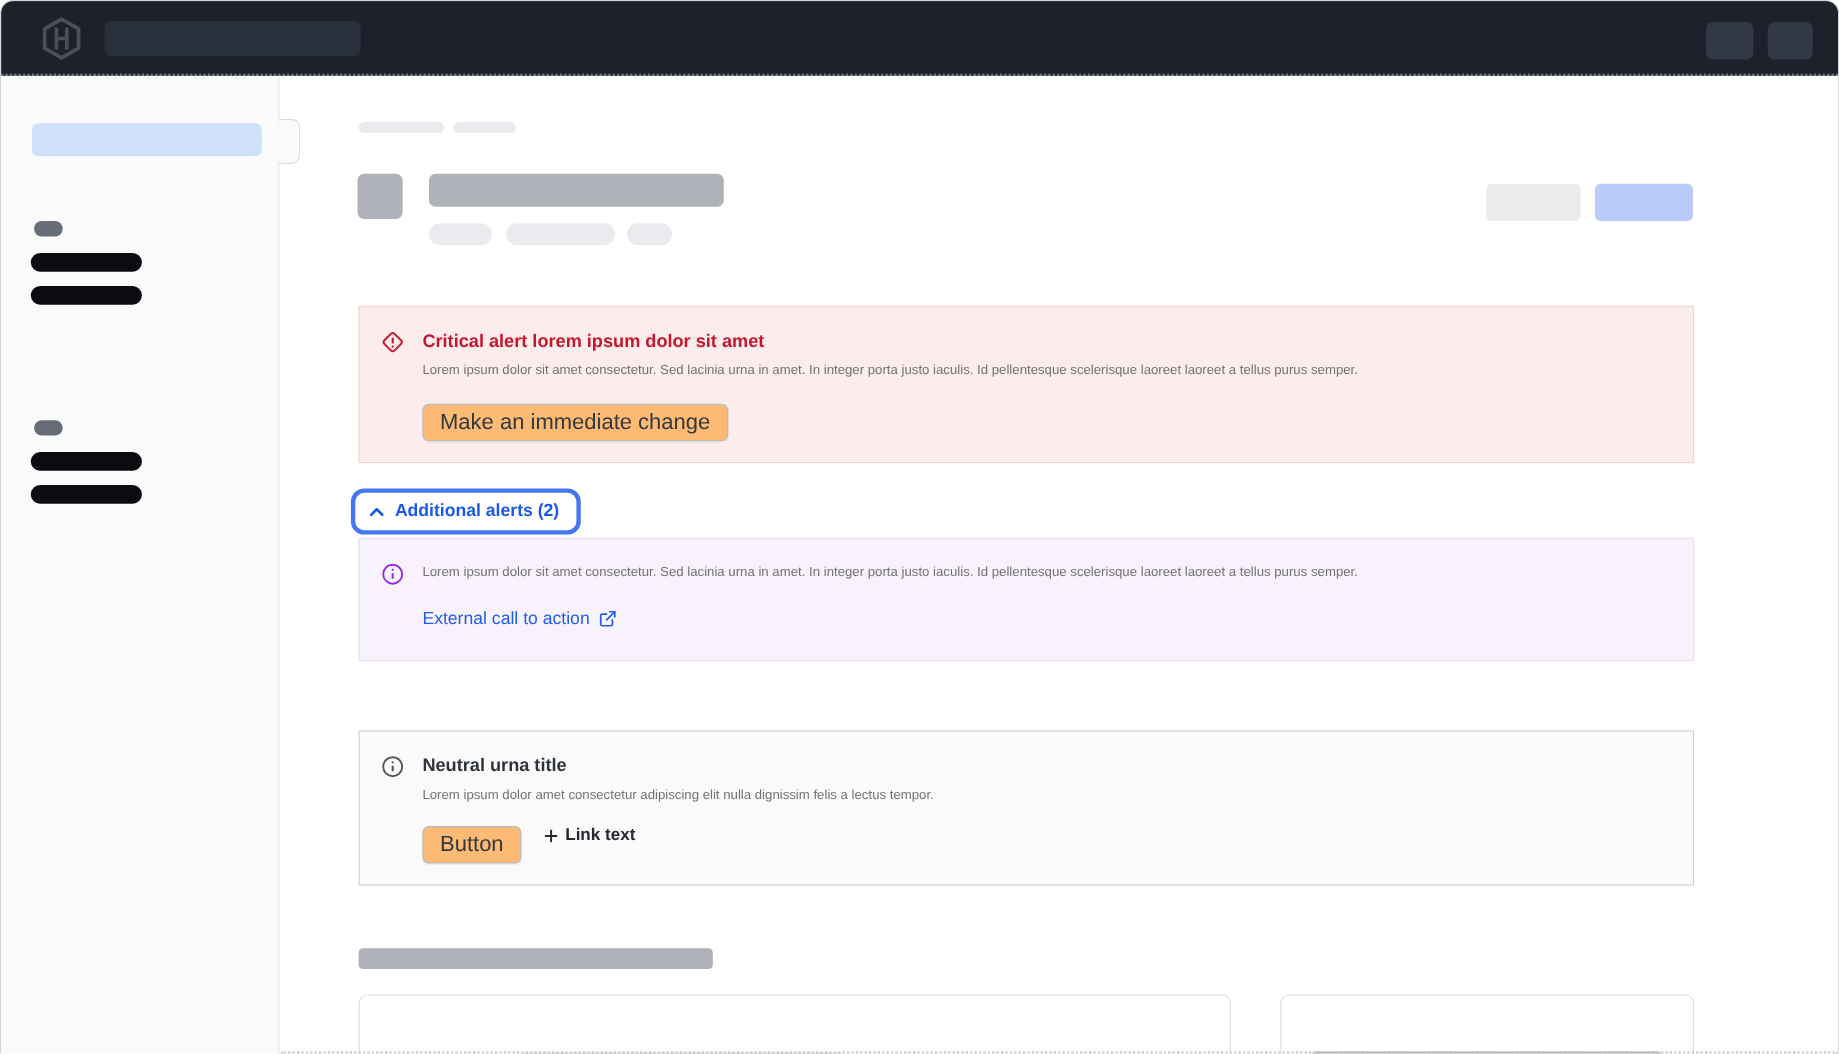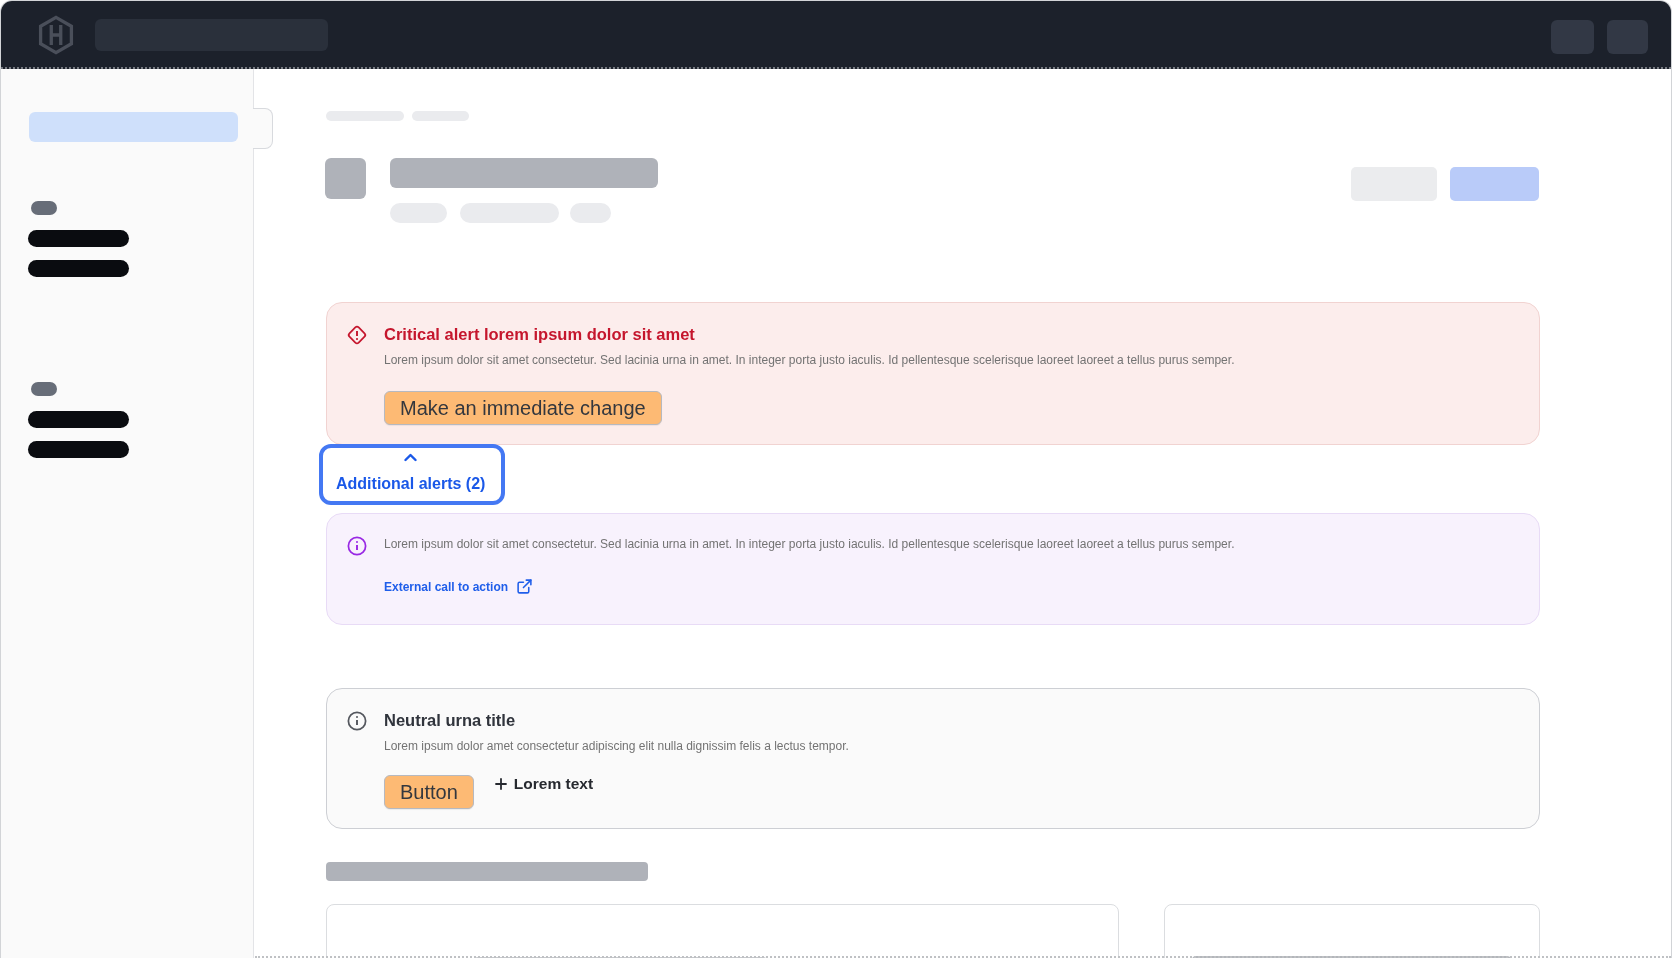--- a/index.html
+++ b/index.html
@@ -44,45 +44,45 @@
   .hicon  { left:70px;  top:89px;  width:41px; height:41px; border-radius:6px; }
   .htitle { left:135px; top:89px;  width:268px; height:30px; border-radius:6px; }
   .hp1 { left:135px; top:134px; width:57px; height:20px; border-radius:10px; }
   .hp2 { left:205px; top:134px; width:99px; height:20px; border-radius:10px; }
   .hp3 { left:315px; top:134px; width:41px; height:20px; border-radius:10px; }
   .gbtn { left:1096px; top:98px; width:86px; height:34px; border-radius:5px; background:#ebecee; }
   .bbtn { position:absolute; left:1195px; top:98px; width:89px; height:34px;
     border-radius:5px; background:#b9cbf9; }
   
   .alert { position:absolute; left:71px; width:1214px; display:flex; gap:16px;
-    padding:19px 16px 19px 19px; border-radius:16px;margin-top:24px; }
+    padding:19px 16px 19px 19px; border-radius:0; }
   .alert svg.badge { width:22px; height:22px; flex:none; margin-top:2px; }
   .alert-title { font-size:16.5px; font-weight:bold; line-height:24px; margin-bottom:3px; }
   .alert-body { font-size:12px; line-height:23.5px; color:#737373; }
   .critical { top:209px; background:#fcedec; border:1px solid #f1d3d1; }
   .critical .alert-title { color:#c5162d; }
   .highlight { top:420px; background:#f8f2fd; border:1px solid #e8dbf6; padding-bottom:25px; }
   .highlight .alert-title { color:#9929e4; }
   .neutral { top:595px; background:#fafafa; border:1px solid #cdcfd4; }
   .neutral .alert-title { color:#30343c; }
   .btn-secondary { display:inline-block; margin-top:18px; padding:6px 15px;
     font-size:20px; font-family:inherit; color:#33373e; background:#fdba74;
     border:1px solid #b6b9c0; border-radius:6px;
     box-shadow:0 1px 1px rgba(0,0,0,.06); cursor:pointer; line-height:20px; }
   .ext-link { display:inline-flex; align-items:center; gap:8px; margin-top:18px;
-    font-size:12px; font-weight:bold; color:#1f5eea; cursor:pointer; line-height:24px; }
+    font-size:16px; font-weight:normal; color:#1f5eea; cursor:pointer; line-height:24px; }
   .neutral-actions { display:flex; align-items:flex-start; gap:21px; margin-top:16px; }
   .link-plus { display:inline-flex; align-items:center; gap:7px; font-size:15.5px;
     font-weight:bold; color:#26292f; cursor:pointer; }
   
   .toggle { position:absolute; left:64px; top:375px; z-index:3;
     display:inline-flex; align-items:center; gap:10px;
     padding:5px 16px 5px 13px; background:#fff;
     border:4px solid #4478f3; border-radius:12px;
-    font-size:16px; font-weight:bold; color:#1a58e8; cursor:pointer; line-height:24px;flex-direction:column; }
+    font-size:16px; font-weight:bold; color:#1a58e8; cursor:pointer; line-height:24px; }
   
   .sec-bar { left:71px; top:793px; width:322px; height:19px; border-radius:4px; }
   .card { position:absolute; top:835px; height:123px; background:#fff;
     border:1px solid #dbdde0; border-radius:8px; }
   .card1 { left:71px; width:793px; }
   .card2 { left:909px; width:376px; }
   .card-bar { position:absolute; height:40px; border-radius:4px 4px 0 0; }
   .card1 .card-bar { left:147px; top:52px; width:293px; background:#c6c8cc; }
   .card2 .card-bar { left:27px;  top:51px; width:319px; background:#b3b6bb; }
   .bottom-ants { position:absolute; left:0; right:0; top:887px; z-index:5;
@@ -175,21 +175,21 @@
       <div class="alert-content">
         <div class="alert-title">Neutral urna title</div>
         <div class="alert-body">Lorem ipsum dolor amet consectetur adipiscing elit nulla dignissim felis a lectus tempor.</div>
         <div class="neutral-actions">
           <button class="btn-secondary" style="margin-top:0">Button</button>
           <div class="link-plus">
             <svg width="12" height="12" viewBox="0 0 12 12" fill="none" stroke="#26292f" stroke-width="1.8" stroke-linecap="round">
               <line x1="6" y1="1" x2="6" y2="11"></line>
               <line x1="1" y1="6" x2="11" y2="6"></line>
             </svg>
-            <span>Lorem text</span>
+            <span>Link text</span>
           </div>
         </div>
       </div>
     </div>
 
     <div class="ph-dark sec-bar"></div>
     <div class="card card1">
       <div class="card-bar"></div>
     </div>
     <div class="card card2">

